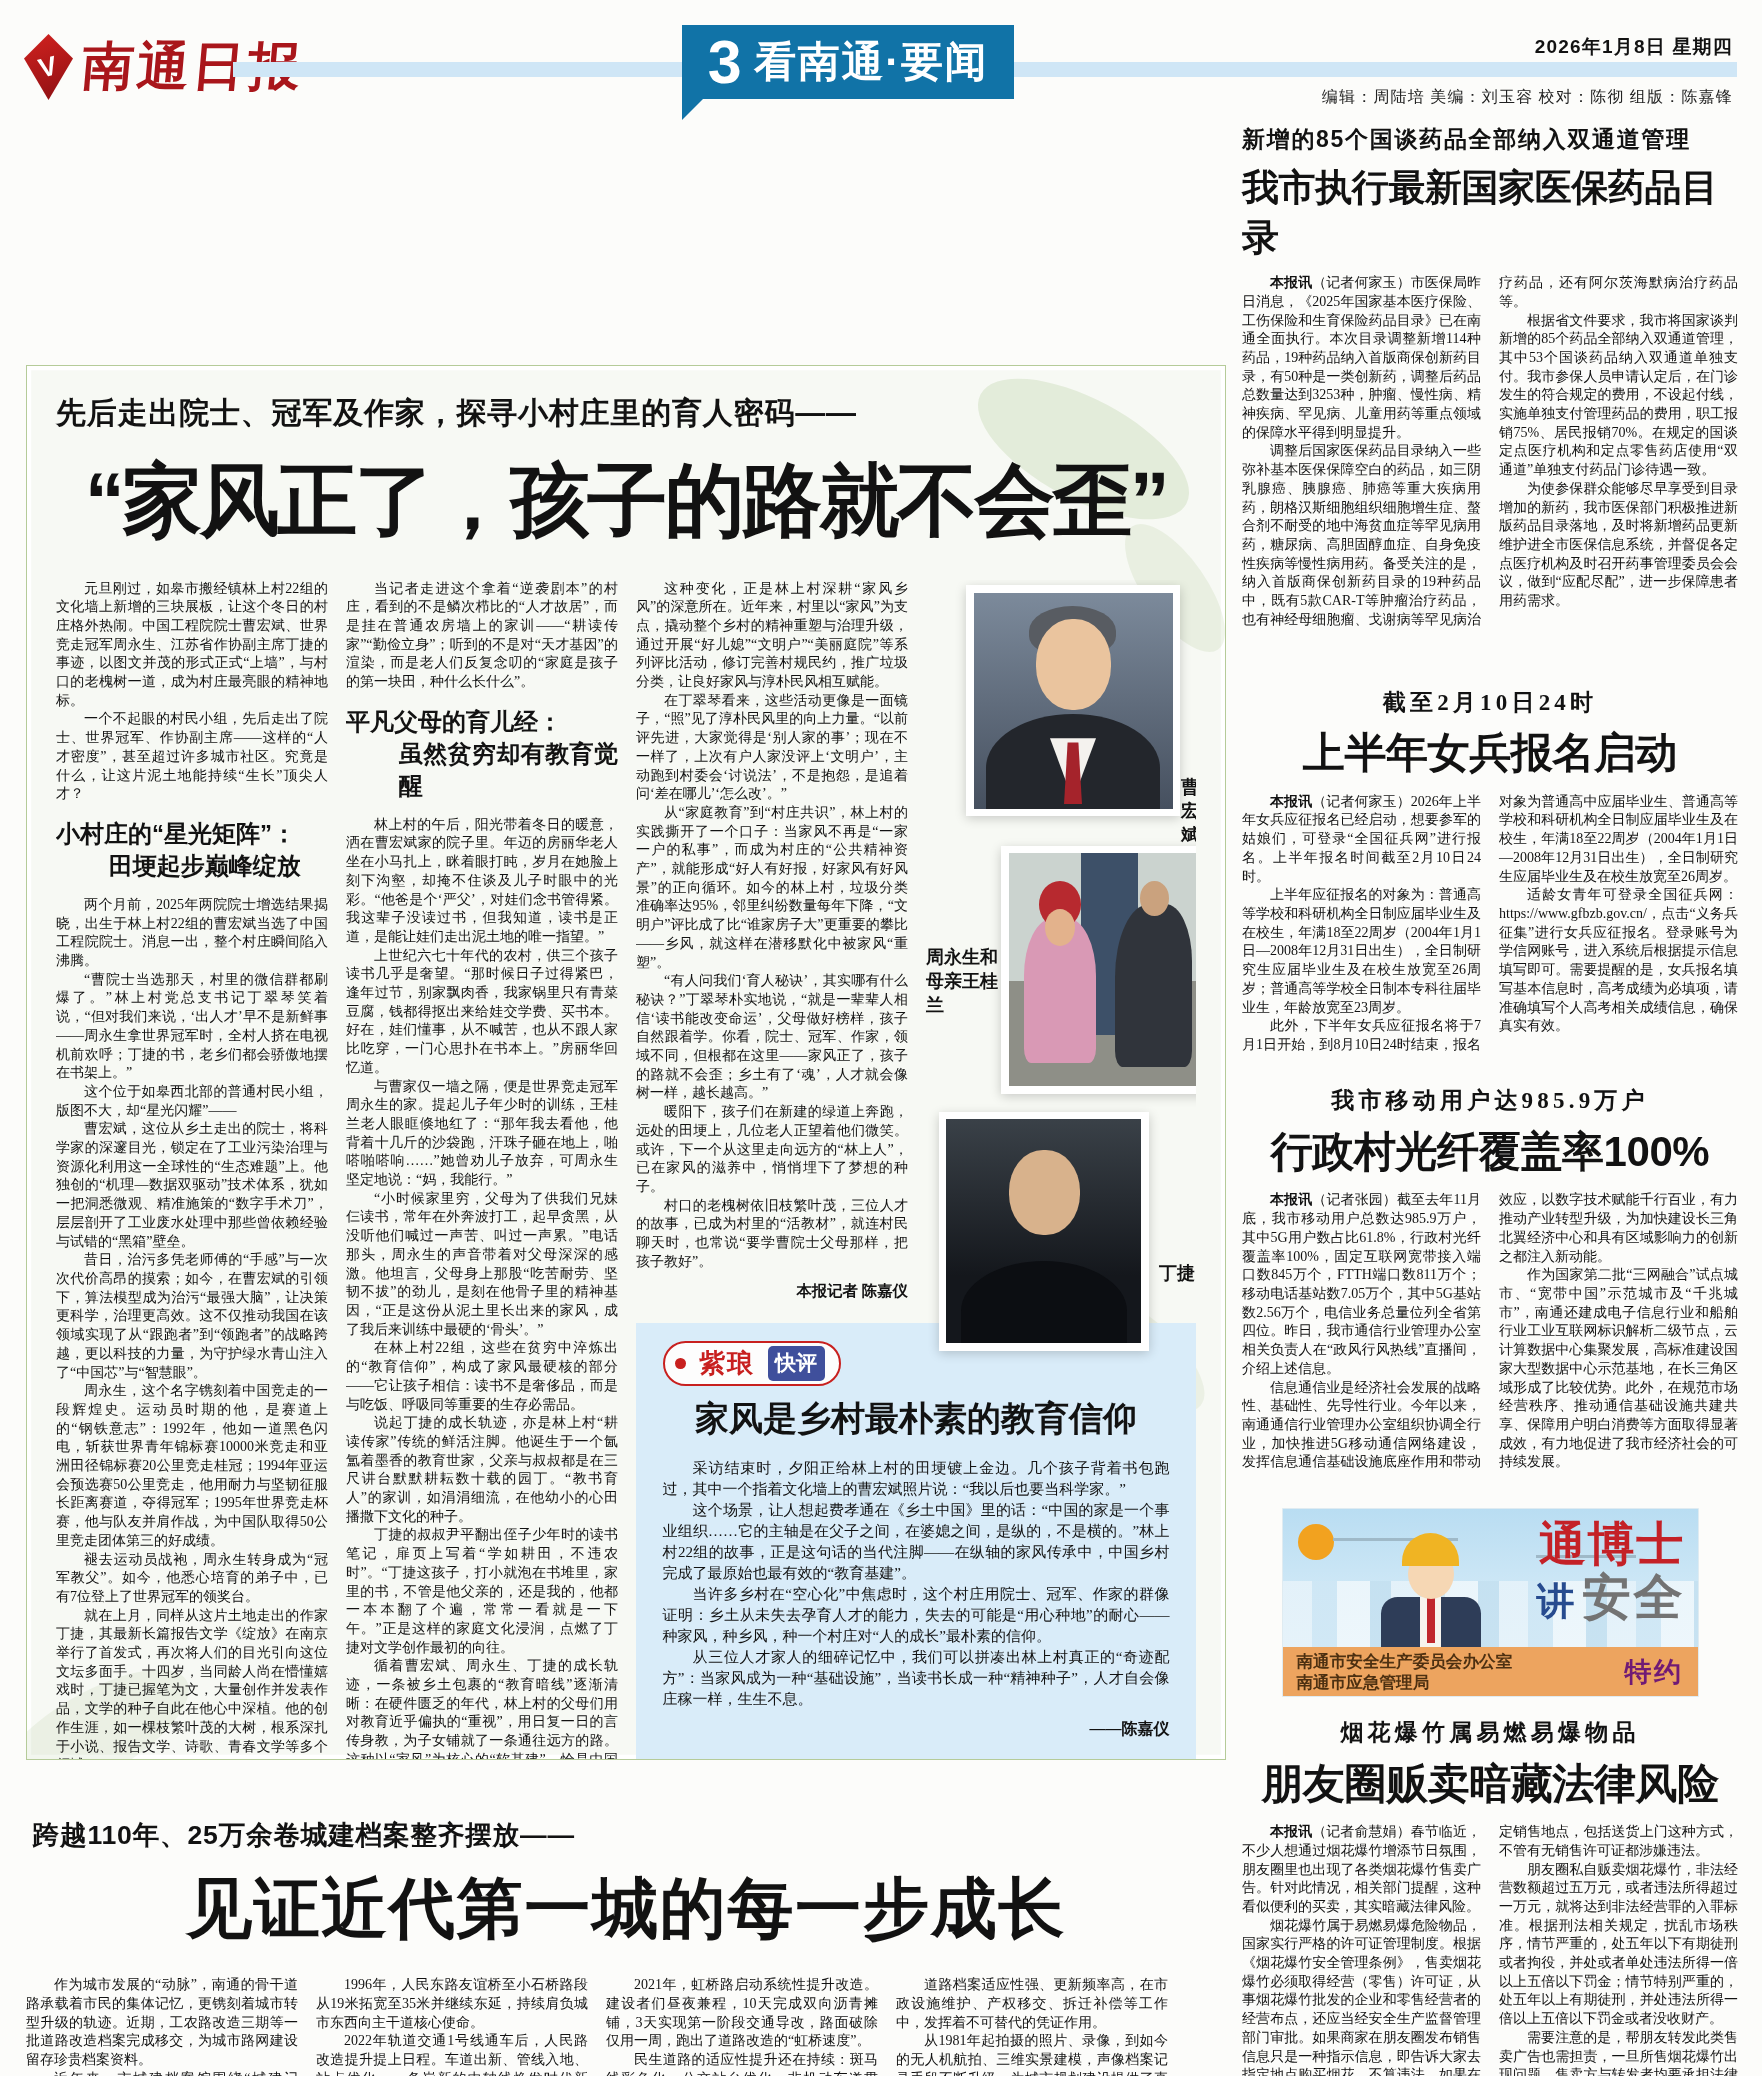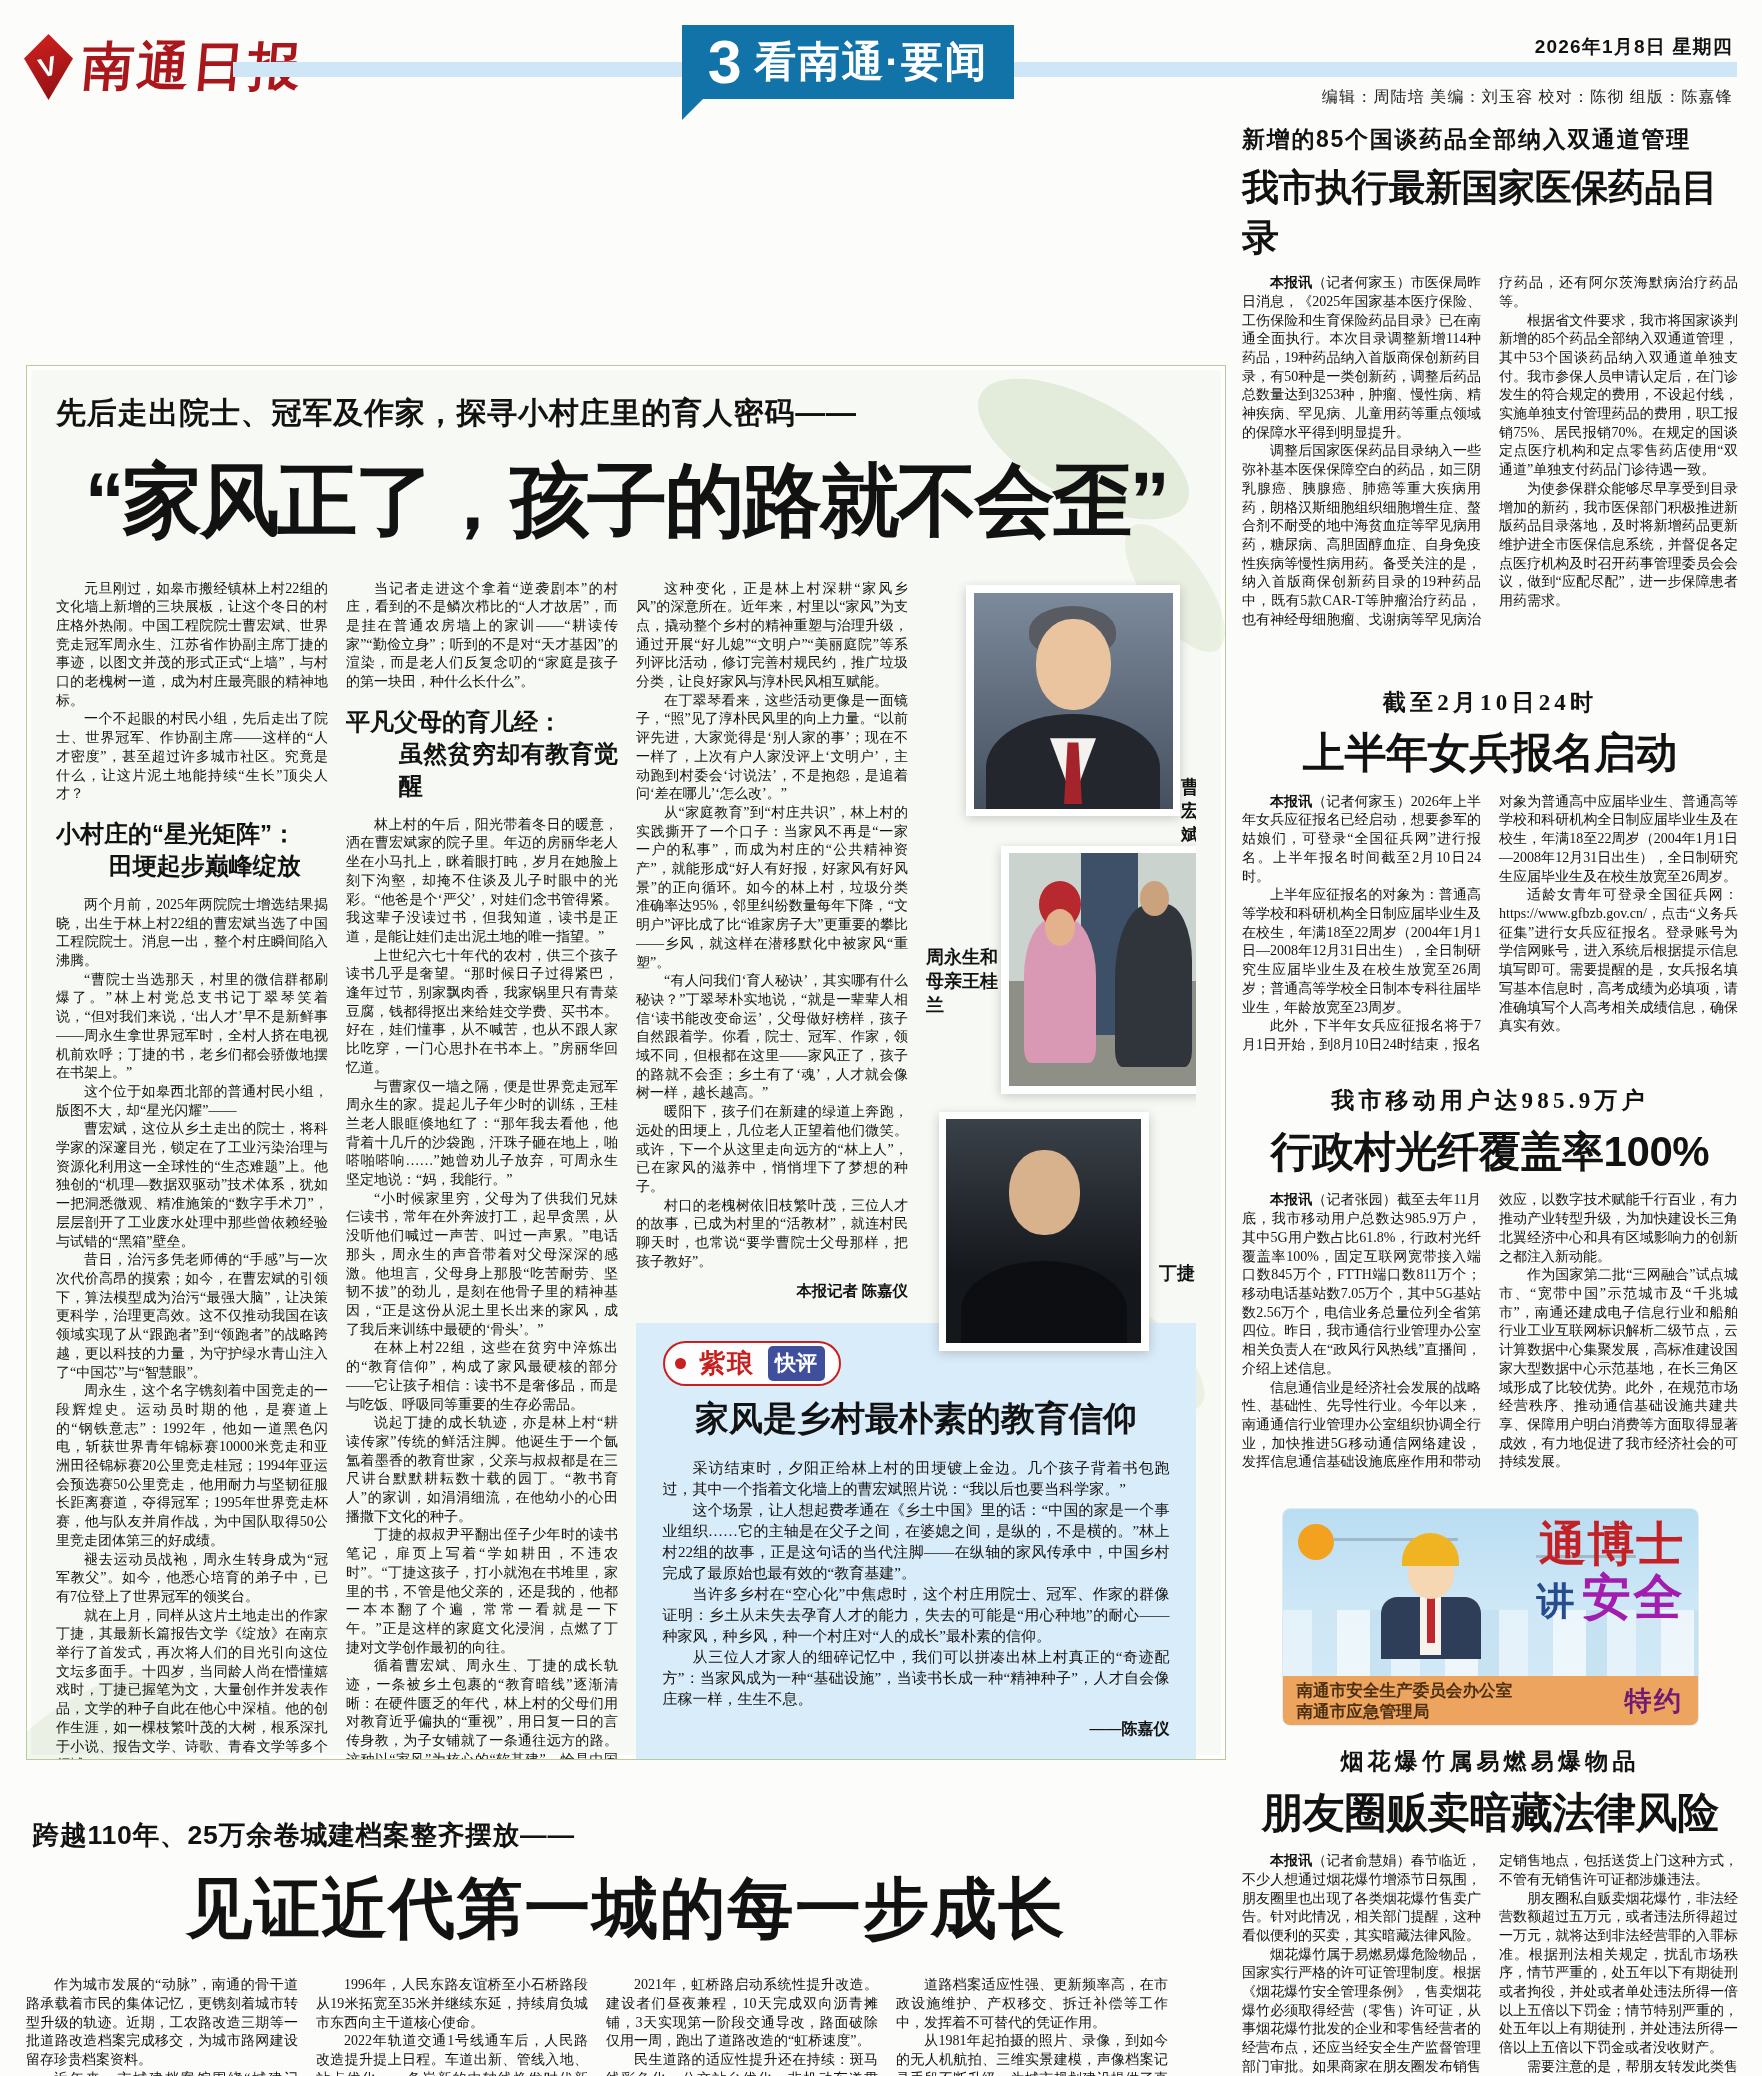--- a/index.html
+++ b/index.html
@@ -78,36 +78,36 @@
   
   .right-rail{position:absolute;left:1242px;top:124px;width:496px;}
   .ra{margin-bottom:26.6px;}
   .ra-kicker-sans{font:700 23px "Liberation Sans",sans-serif;letter-spacing:1.7px;}
   .ra-kicker-serif{font-weight:600;font-size:23px;text-align:center;letter-spacing:4.2px;}
   .ra-headline{font:900 37px "Liberation Sans",sans-serif;margin:7.5px 0 11.6px;letter-spacing:-0.4px;}
   .ra-headline.center{text-align:center;font-size:42px;}
   .ra-body{column-count:2;column-gap:18px;font-size:14px;line-height:18.7px;text-align:justify;overflow:hidden;}
   .hA{height:386px;} .hB{height:266px;} .hC{height:291px;} .hD{height:374px;}
   
-  .ad{margin:4.2px auto 21px;width:415px;height:216px;position:relative;overflow:hidden;box-shadow:0 0 0 0.8px #d8e6ef;border-radius:7px;}
+  .ad{margin:4.2px auto 21px;width:415px;height:187px;position:relative;overflow:hidden;box-shadow:0 0 0 0.8px #d8e6ef;}
   .ad-sky{position:absolute;left:0;right:0;top:0;bottom:49px;background:linear-gradient(#b9ddf2,#ddeff9);}
   .ad-bld{position:absolute;left:0;right:0;bottom:49px;height:66px;opacity:.85;
     background:repeating-linear-gradient(90deg,#e7f3fa 0 29px,#cfe7f5 29px 54px,#f0f8fc 54px 87px,#c4e0f0 87px 108px);}
   .ad-sun{position:absolute;left:15px;top:15px;width:36px;height:36px;border-radius:50%;background:#f2a21f;}
   .ad-crane{position:absolute;left:50px;top:29px;width:125px;height:2.5px;background:#9fb9c8;}
   .ad-crane2{position:absolute;right:62px;top:46px;width:100px;height:2.5px;background:#9fb9c8;}
   .w-head{position:absolute;left:125px;top:40px;width:46px;height:50px;border-radius:50%;background:#f6d7b4;}
   .w-helmet{position:absolute;left:119px;top:24px;width:57px;height:33px;border-radius:29px 29px 0 0;background:#f0b423;}
   .w-body{position:absolute;left:98px;top:88px;width:100px;height:62px;border-radius:16.6px 16.6px 0 0;background:#2e3d58;}
   .w-shirt{position:absolute;left:137px;top:88px;width:21.6px;height:58px;background:#f7f4ee;}
   .w-tie{position:absolute;left:144px;top:88px;width:8.3px;height:46px;background:#c0272d;}
   .ad-title{position:absolute;right:12.5px;top:10px;text-align:right;line-height:1.1;}
   .adt1{font-weight:900;font-size:47px;color:#c42127;letter-spacing:1.7px;}
   .adt2{font-weight:900;font-size:38px;color:#274b8f;margin-right:7.5px;}
-  .adt3{font-weight:900;font-size:49px;color:#a21caf;letter-spacing:2.5px;}
+  .adt3{font-weight:900;font-size:49px;color:#737373;letter-spacing:2.5px;}
   .ad-strip{position:absolute;left:0;right:0;bottom:0;height:49px;background:#eda45f;display:flex;
     align-items:center;justify-content:space-between;padding:0 14px;box-sizing:border-box;}
   .ad-orgs{font:700 16.6px/21px "Liberation Sans",sans-serif;color:#4d3011;}
   .ad-tag{font-weight:900;font-size:27px;color:#701a75;letter-spacing:2.5px;}
   
   .bottom{position:absolute;left:26px;top:1772px;width:1200px;}
   .ba-kicker{font:700 26.6px "Liberation Sans",sans-serif;margin-left:6.6px;letter-spacing:0.8px;margin-top:45px;}
   .ba-headline{font:900 66px "Liberation Sans",sans-serif;text-align:center;letter-spacing:1.7px;margin:10.8px 0 22.4px;}
   .ba-body{display:flex;gap:18px;height:590px;overflow:hidden;}
   .ba-col{width:272px;flex:none;font-size:14px;line-height:18.7px;text-align:justify;overflow:hidden;}

